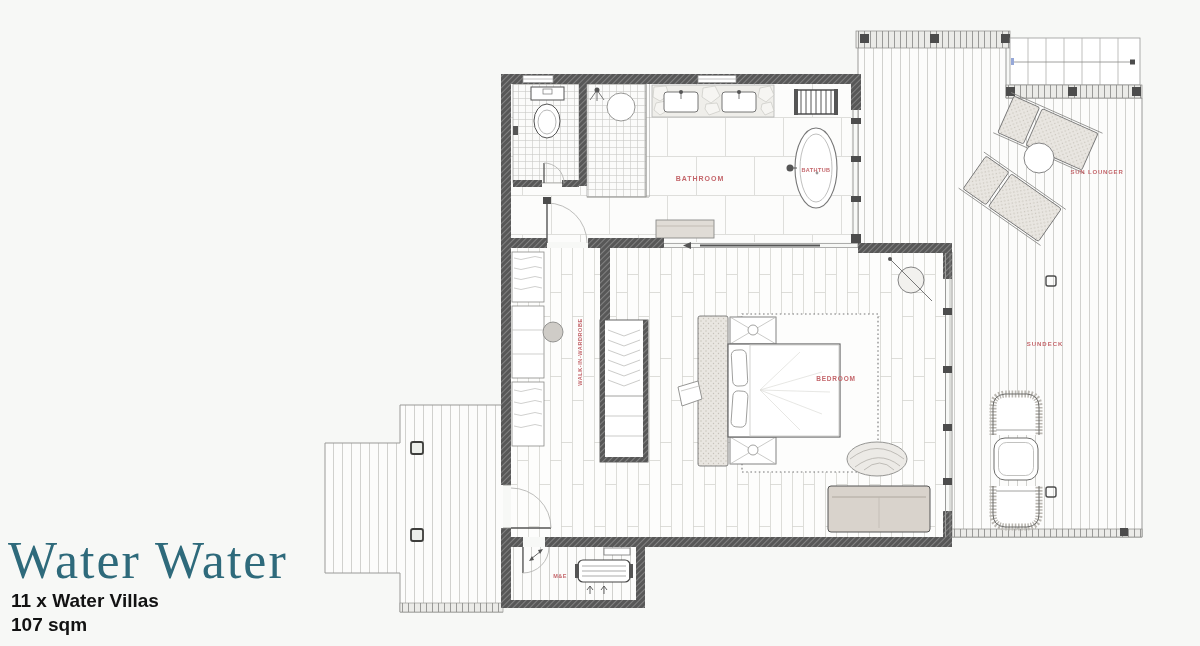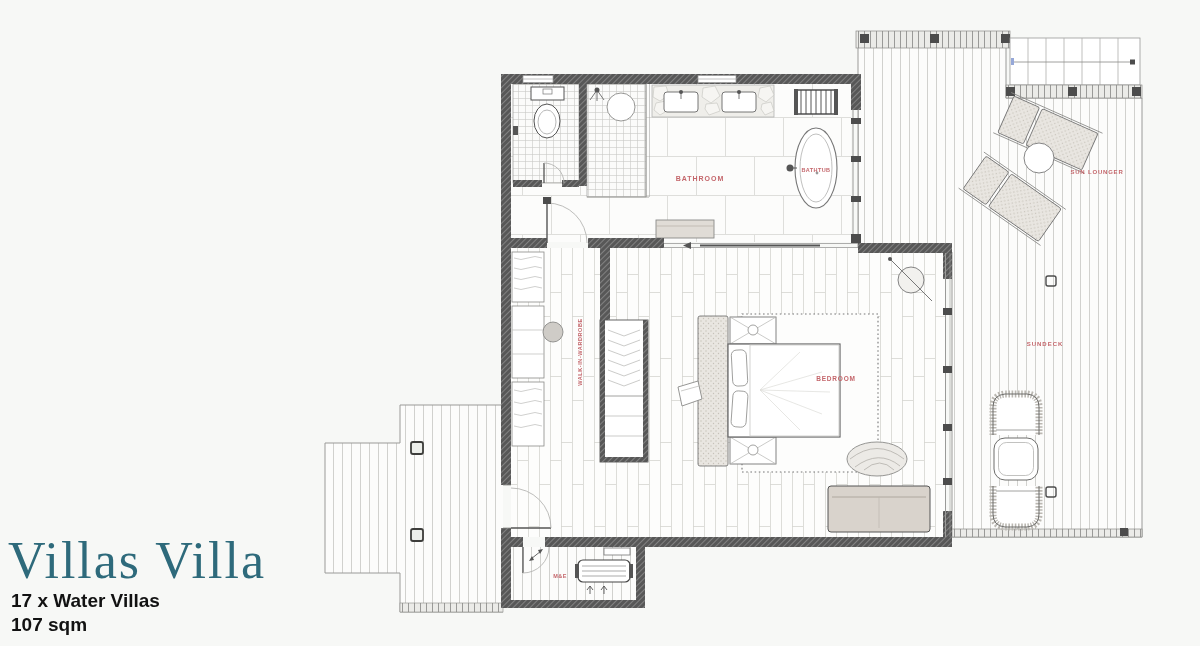--- a/index.html
+++ b/index.html
@@ -396,18 +396,18 @@
       <line x1="523" y1="547" x2="523" y2="573" stroke="#555" stroke-width="1.3"></line>
       <path d="M523,573 A26,26 0 0 0 549,547" fill="none" stroke="#b5b5b3" stroke-width="0.9"></path>
       <line x1="531" y1="559" x2="541" y2="551" stroke="#555" stroke-width="0.9"></line>
       <path d="M529,561 l5,-1 -2,-4 z" fill="#555"></path>
       <path d="M543,549 l-5,1 2,4 z" fill="#555"></path>
     </g>
   </g>
 </svg>
 
 <div class="title-block">
-  <div class="villa-title">Villas Villa</div>
-  <div class="villa-sub">17 x Water Villas</div>
+  <div class="villa-title">Water Water</div>
+  <div class="villa-sub">11 x Water Villas</div>
   <div class="villa-sub">107 sqm</div>
 </div>
 
 </div>
 
 </body></html>

